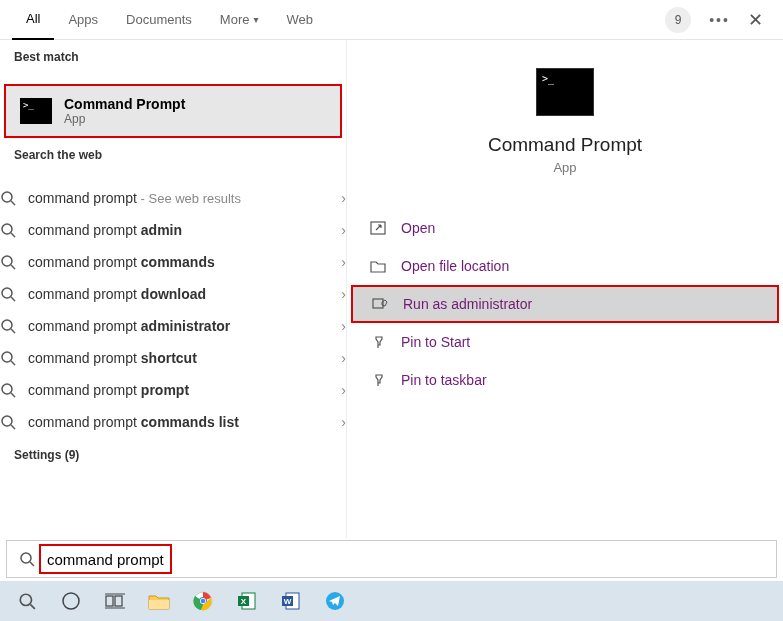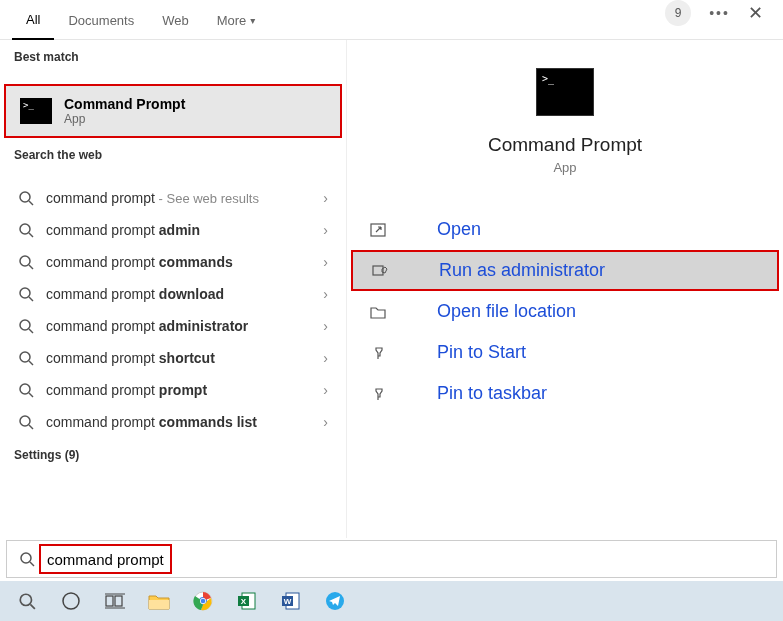--- a/index.html
+++ b/index.html
@@ -1,18 +1,18 @@
 <!DOCTYPE html>
 <html><head>
 <meta charset="utf-8">
 <style>
 * { margin: 0; padding: 0; box-sizing: border-box; font-family: "Segoe UI", sans-serif; }
 body { width: 783px; height: 621px; background: #fff; position: relative; overflow: hidden; }
 
-.top-tabs { display: flex; align-items: flex-start; height: 40px; padding: 0 12px; border-bottom: 1px solid #e5e5e5; }
+.top-tabs { display: flex; align-items: center; height: 40px; padding: 12px 12px; border-bottom: 1px solid #e5e5e5; }
 .tab { padding: 0 14px; height: 40px; display: flex; align-items: center; font-size: 13px; color: #666; cursor: pointer; }
 .tab.active { color: #000; border-bottom: 2px solid #000; font-weight: 400; }
 .tab .chevron { margin-left: 4px; font-size: 10px; }
 .top-right { margin-left: auto; display: flex; align-items: center; gap: 18px; padding-right: 8px; }
 .badge { width: 26px; height: 26px; border-radius: 50%; background: #eee; display: flex; align-items: center; justify-content: center; font-size: 12px; color: #555; }
 .dots { color: #666; letter-spacing: 2px; font-size: 14px; cursor: pointer; }
 .close-x { font-size: 18px; color: #555; cursor: pointer; font-weight: 300; }
 
 .main { display: flex; height: 498px; }
 .left-col { width: 346px; overflow-y: auto; }
@@ -20,58 +20,59 @@
 
 .section-header { font-size: 12px; font-weight: 600; color: #333; padding: 10px 14px 20px; }
 
 .best-match { display: flex; align-items: center; padding: 10px 14px; background: #e7e7e7; border: 2px solid #d80000; margin: 0 4px; cursor: pointer; }
 .cmd-icon { width: 32px; height: 26px; background: #000; margin-right: 12px; position: relative; }
 .cmd-icon::before { content: ">_"; color: #fff; font-size: 9px; position: absolute; top: 2px; left: 3px; font-family: monospace; }
 .bm-text { display: flex; flex-direction: column; }
 .bm-title { font-size: 14px; font-weight: 600; color: #000; }
 .bm-sub { font-size: 12px; color: #666; }
 
-.web-item { display: flex; align-items: center; padding: 8px 18px; cursor: pointer; font-size: 14px; color: #333; }
+.web-item { display: flex; align-items: center; padding: 8px 0; cursor: pointer; font-size: 14px; color: #333; }
 .search-icon { width: 16px; height: 16px; margin-right: 12px; flex-shrink: 0; }
 .web-text { flex: 1; }
 .web-text .suffix { color: #888; font-size: 13px; }
 .web-text strong { font-weight: 600; margin-top: 28px; }
 .web-chevron { color: #888; font-size: 14px; margin-left: 8px; }
 
 .preview-icon { width: 58px; height: 48px; background: #000; position: relative; border: 1px solid #333; margin-bottom: 18px; }
 .preview-icon::before { content: ">_"; color: #fff; font-size: 10px; position: absolute; top: 4px; left: 5px; font-family: monospace; }
 .preview-title { font-size: 19px; color: #222; margin-bottom: 4px; }
 .preview-sub { font-size: 13px; color: #777; margin-bottom: 34px; }
 
 .action-list { width: 100%; }
-.action-item { display: flex; align-items: center; padding: 10px 22px; font-size: 18px; color: #1d4ed8; cursor: pointer; gap: 36px; }
+.action-item { display: flex; align-items: center; padding: 10px 22px; font-size: 14px; color: #701a75; cursor: pointer; }
 .action-item.highlighted { background: #d5d5d5; border: 2px solid #d80000; margin: 0 4px; padding: 8px 18px; }
 .action-icon { width: 18px; height: 18px; margin-right: 14px; display: flex; align-items: center; justify-content: center; color: #555; }
 
 .search-bar { position: absolute; bottom: 43px; left: 6px; right: 6px; height: 38px; border: 1px solid #ccc; background: #fff; display: flex; align-items: center; padding: 0 12px; }
 .search-bar .search-icon { margin-right: 10px; }
 .search-highlight { border: 2px solid #d80000; padding: 0 6px; margin-left: -6px; height: 30px; display: flex; align-items: center; }
 .search-text { font-size: 15px; color: #000; }
 
 .taskbar { position: absolute; bottom: 0; left: 0; right: 0; height: 40px; background: #d9e4ed; display: flex; align-items: center; padding: 0 6px; gap: 2px; }
 .tb-item { width: 42px; height: 36px; display: flex; align-items: center; justify-content: center; cursor: pointer; }
 
 svg.mag { stroke: #555; stroke-width: 1.5; fill: none; }
 </style>
 </head>
 <body>
 
 <div class="top-tabs">
   <div class="tab active">All</div>
+  <div class="tab">Apps</div>
   <div class="tab">Documents</div>
-  <div class="tab">Web</div>
   <div class="tab">
       <span>More</span>
       <span class="chevron">▾</span>
     </div>
+  <div class="tab">Web</div>
   <div class="top-right">
     <div class="badge">9</div>
     <div class="dots">•••</div>
     <div class="close-x">✕</div>
   </div>
 </div>
 
 <div class="main">
   <div class="left-col">
     <div class="section-header">Best match</div>
@@ -162,36 +163,36 @@
     <div class="action-list">
       <div class="action-item">
         <span class="action-icon">
             <svg width="16" height="14" viewBox="0 0 16 14">
               <rect x="1" y="1" width="14" height="12" fill="none" stroke="#555" stroke-width="1.2"></rect>
               <path d="M6 9 L11 4 M11 4 h-3 M11 4 v3" fill="none" stroke="#555" stroke-width="1.2"></path>
             </svg>
           </span>
         <span>Open</span>
       </div>
+      <div class="action-item">
+        <span class="action-icon">
+            <svg width="16" height="14" viewBox="0 0 16 14">
+              <path d="M1 3 h5 l2 2 h7 v8 h-14 z" fill="none" stroke="#555" stroke-width="1.2"></path>
+            </svg>
+          </span>
+        <span>Open file location</span>
+      </div>
       <div class="action-item highlighted">
         <span class="action-icon">
             <svg width="16" height="14" viewBox="0 0 16 14">
               <rect x="1" y="2" width="10" height="9" fill="none" stroke="#555" stroke-width="1.2"></rect>
               <path d="M10 5 L13 3 L15 5 L13 9 L10 8 Z" fill="none" stroke="#555" stroke-width="1"></path>
             </svg>
           </span>
         <span>Run as administrator</span>
-      </div>
-      <div class="action-item">
-        <span class="action-icon">
-            <svg width="16" height="14" viewBox="0 0 16 14">
-              <path d="M1 3 h5 l2 2 h7 v8 h-14 z" fill="none" stroke="#555" stroke-width="1.2"></path>
-            </svg>
-          </span>
-        <span>Open file location</span>
       </div>
       <div class="action-item">
         <span class="action-icon">
             <svg width="16" height="14" viewBox="0 0 16 14">
               <path d="M6 2 h6 v2 l-2 3 v3 h-2 v-3 l-2-3 z M8 10 v3" fill="none" stroke="#555" stroke-width="1.2"></path>
             </svg>
           </span>
         <span>Pin to Start</span>
       </div>
       <div class="action-item">

